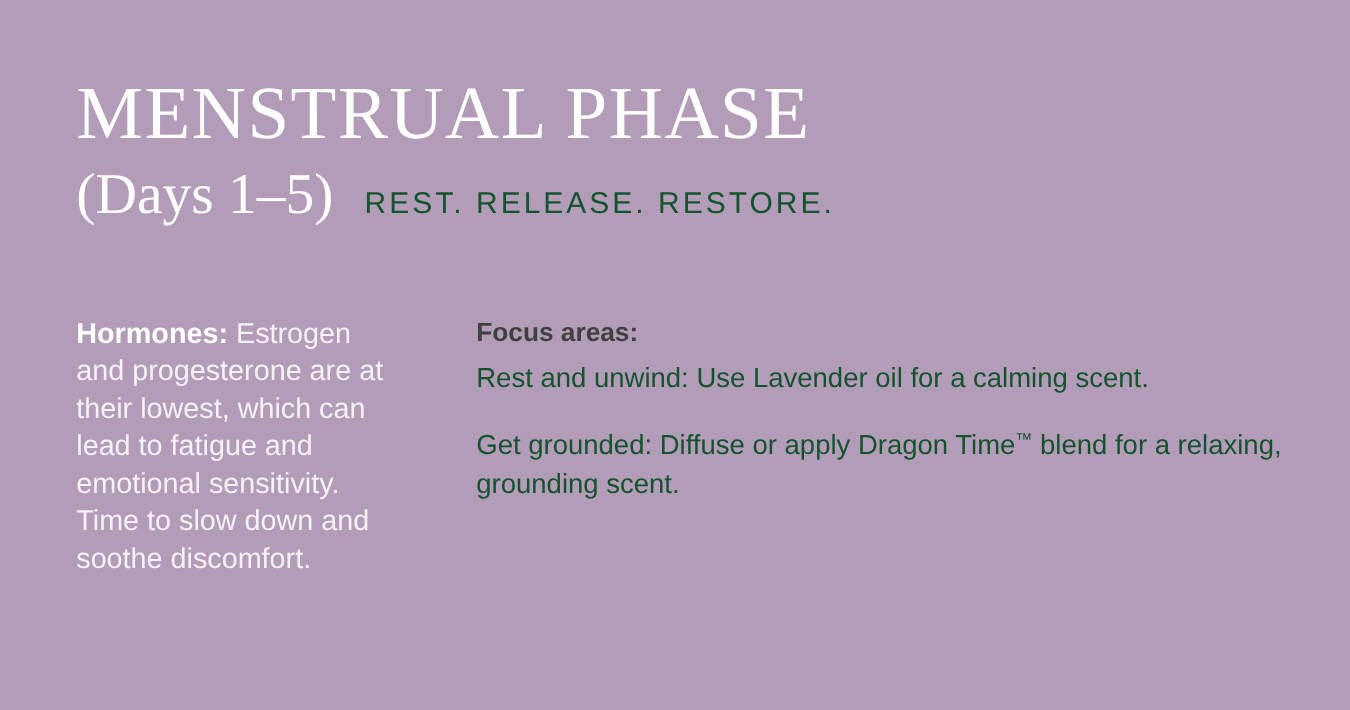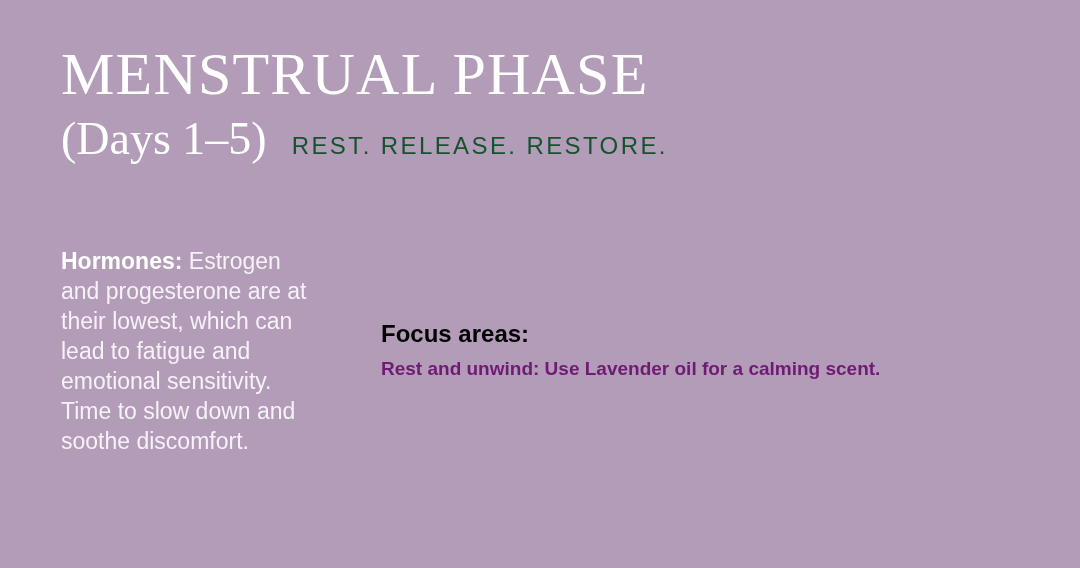--- a/index.html
+++ b/index.html
@@ -14,20 +14,21 @@
     font-family: "Liberation Sans", sans-serif;
     -webkit-font-smoothing: antialiased;
   }
 
   .slide {
     position: relative;
     width: 1080px;
     height: 400px;
     background: #b29cb8;
     box-sizing: border-box;
+    margin-top: 16px;
   }
 
   
   .header {
     position: absolute;
     left: 61px;
     top: 44px;
     width: 980px;
   }
 
@@ -65,24 +66,24 @@
     letter-spacing: 2.4px;
     color: #14532d;
     margin-left: 25px;
     white-space: nowrap;
   }
 
   
   .columns {
     position: absolute;
     left: 61px;
-    top: 246px;
+    top: 235px;
     width: 985px;
     display: flex;
-    align-items: center;
+    align-items: flex-start;
   }
 
   .col-left {
     width: 262px;
     flex: 0 0 262px;
   }
 
   .col-right {
     margin-left: 58px;
     flex: 1 1 auto;
@@ -98,32 +99,32 @@
   }
 
   .lead-label {
     font-weight: 700;
     color: #ffffff;
   }
 
   .focus-heading {
     font-family: "Liberation Sans", sans-serif;
     font-weight: 700;
-    font-size: 24px;
+    font-size: 21px;
     line-height: 31px;
-    color: #000000;
+    color: #404040;
     margin: 0 0 0 0;
   }
 
   .focus-item {
     font-family: "Liberation Sans", sans-serif;
-    font-weight: 700;
-    font-size: 19px;
+    font-weight: 400;
+    font-size: 22px;
     line-height: 31px;
-    color: #701a75;
+    color: #14532d;
     margin: 0;
   }
 
   .focus-item + .focus-item {
     margin-top: 18px;
   }
 
   .tm {
     font-size: 0.62em;
     vertical-align: 0.55em;
@@ -148,17 +149,18 @@
 
     <div class="col-left">
       <p class="body-text"><span class="lead-label">Hormones:</span><span> Estrogen and progesterone are at their lowest, which can lead to fatigue and emotional sensitivity. Time to slow down and soothe discomfort.</span></p>
     </div>
 
     <div class="col-right">
       <h2 class="focus-heading">Focus areas:</h2>
 
       <p class="focus-item"><span>Rest and unwind: Use Lavender oil for a calming scent.</span><span class="tm"></span><span></span></p>
 
+      <p class="focus-item"><span>Get grounded: Diffuse or apply Dragon Time</span><span class="tm">™</span><span> blend for a relaxing, grounding scent.</span></p>
 
     </div>
 
   </div>
 </div>
 
 </body></html>

